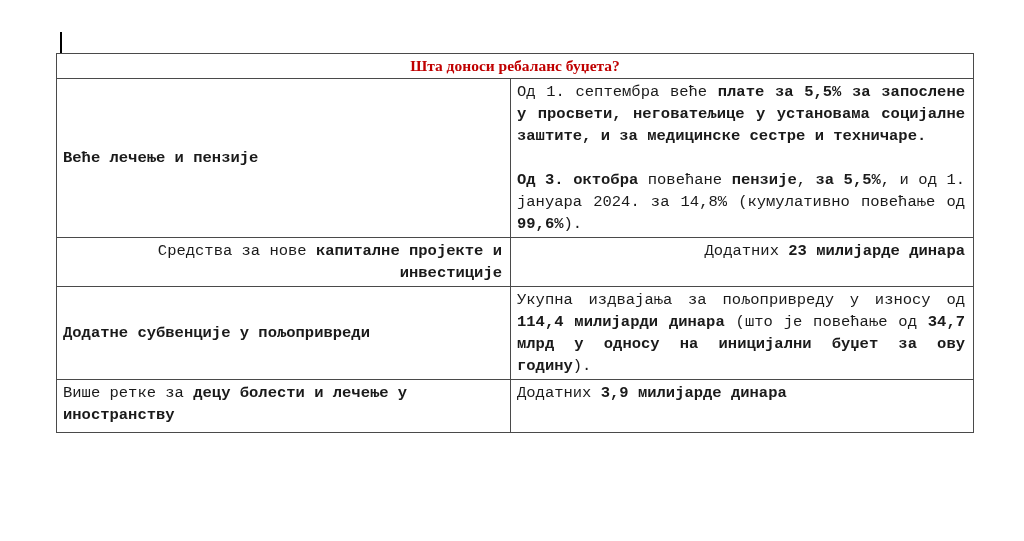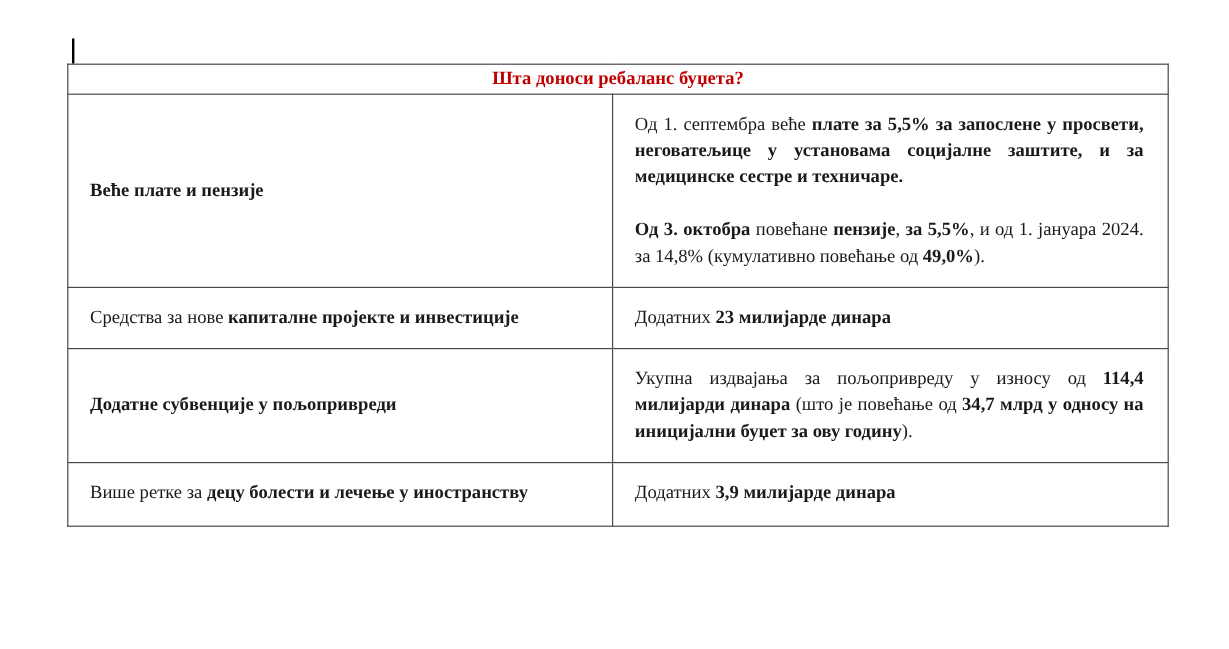--- a/index.html
+++ b/index.html
@@ -40,28 +40,28 @@
   tr.title-row td {
     height: 23px;
     text-align: center;
     font-weight: bold;
     padding: 1px 4px;
     vertical-align: middle;
   }
 
   tr.r1 { height: 147px; }
   tr.r2 { height: 64px; }
-  tr.r3 { height: 48px; }
+  tr.r3 { height: 48px; text-align: right; }
   tr.r4 { height: 90px; }
   tr.r5 { height: 53px; }
 
   td.v-mid { vertical-align: middle; }
   td.just  { text-align: justify; }
 
-  .para { margin: 12px; }
+  .para { margin: 0; font-family: Liberation Mono, monospace; }
   .para.spaced { margin-bottom: 22px; }
   .run.bold { font-weight: bold; }
 </style>
 </head>
 <body>
 
 <div class="document">
 
   <div class="cursor"></div>
 
@@ -71,25 +71,25 @@
       <col class="c-right">
     </colgroup>
 
     <tbody>
         <tr class="title-row">
       <td colspan="2" style="color: rgb(192, 0, 0);">Шта доноси ребаланс буџета?</td>
     </tr>
 
     <tr class="r1">
       <td class="v-mid">
-        <div class="para"><span class="run bold">Веће плате и пензије</span></div>
+        <div class="para"><span class="run bold">Веће лечење и пензије</span></div>
       </td>
       <td class="just">
         <div class="para spaced"><span class="run">Од 1. септембра веће </span><span class="run bold">плате за 5,5% за запослене у просвети, неговатељице у установама социјалне заштите, и за медицинске сестре и техничаре.</span></div>
-        <div class="para"><span class="run bold">Од 3. октобра</span><span class="run"> повећане </span><span class="run bold">пензије</span><span class="run">, </span><span class="run bold">за 5,5%</span><span class="run">, и од 1. јануара 2024. за 14,8% (кумулативно повећање од </span><span class="run bold">49,0%</span><span class="run">).</span></div>
+        <div class="para"><span class="run bold">Од 3. октобра</span><span class="run"> повећане </span><span class="run bold">пензије</span><span class="run">, </span><span class="run bold">за 5,5%</span><span class="run">, и од 1. јануара 2024. за 14,8% (кумулативно повећање од </span><span class="run bold">99,6%</span><span class="run">).</span></div>
       </td>
     </tr>
 
 
     <tr class="r3">
       <td>
         <div class="para"><span class="run">Средства за нове </span><span class="run bold">капиталне пројекте и инвестиције</span></div>
       </td>
       <td>
         <div class="para"><span class="run">Додатних </span><span class="run bold">23 милијарде динара</span></div>

